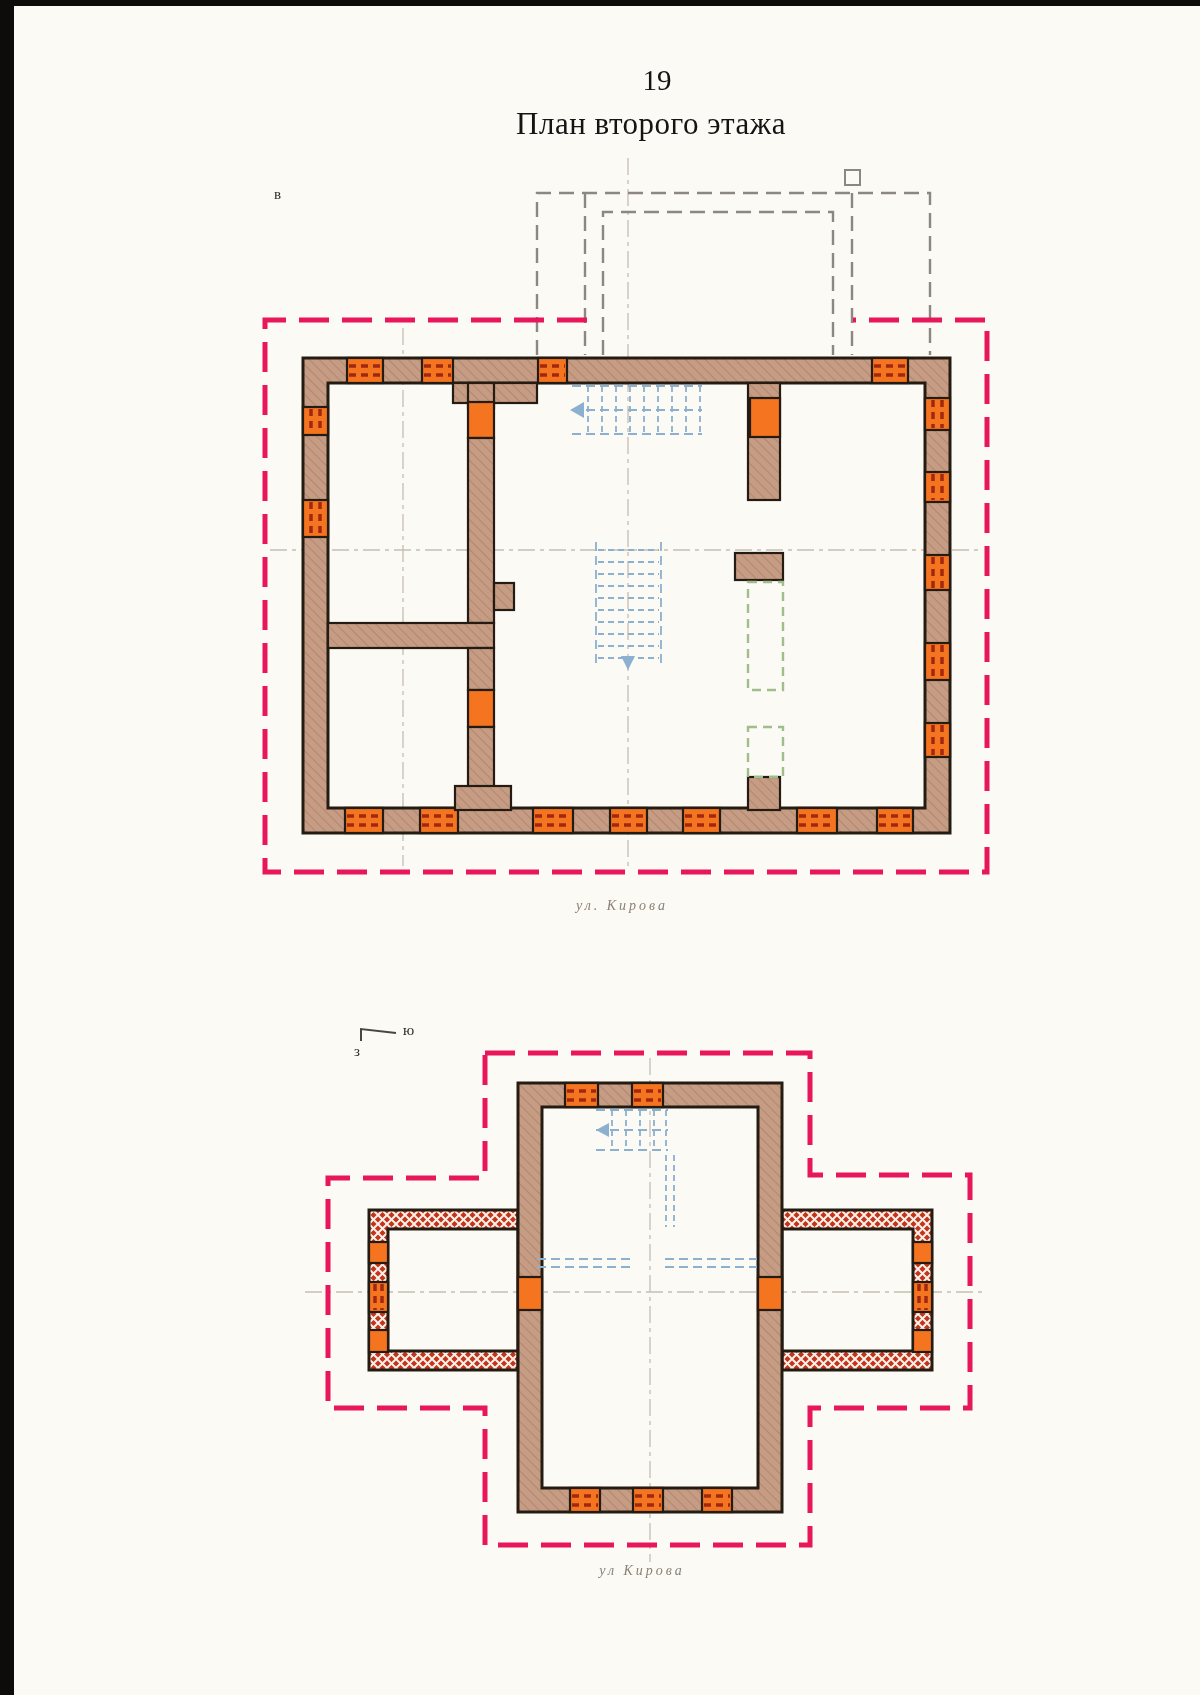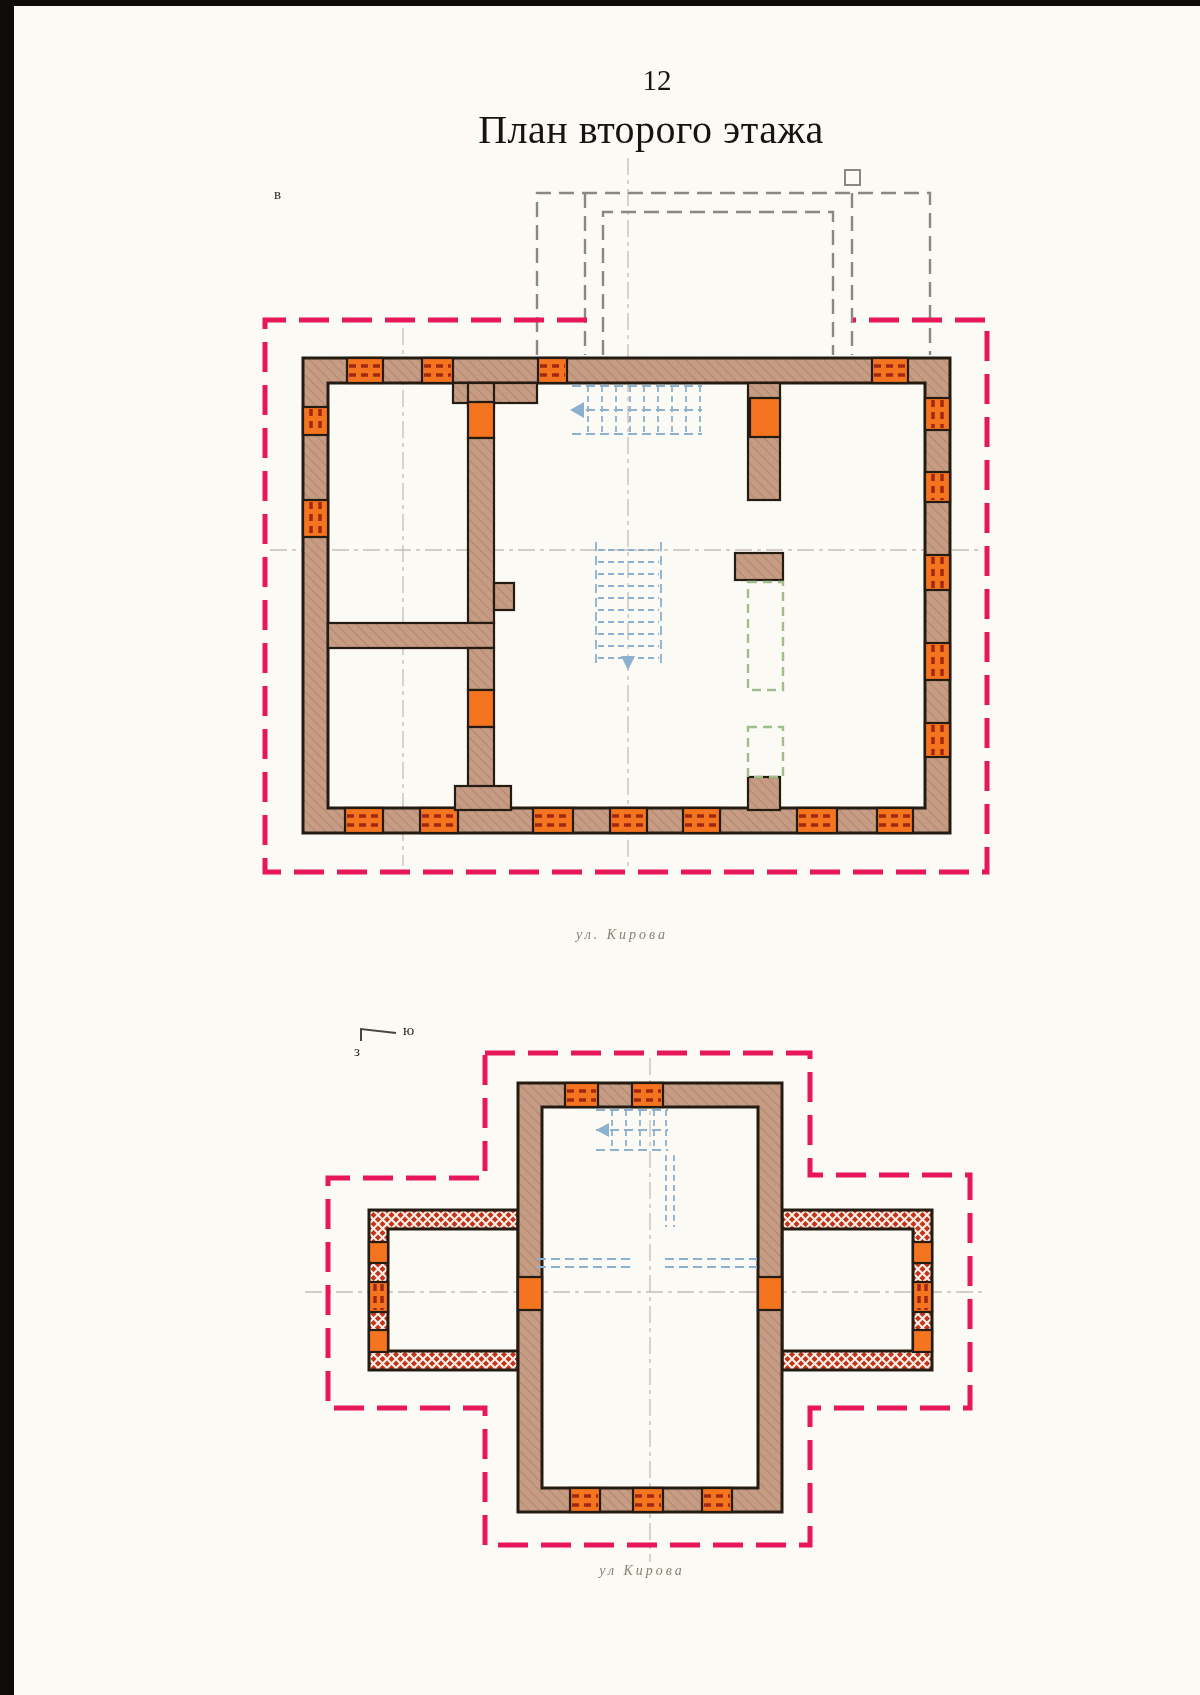--- a/index.html
+++ b/index.html
@@ -9,25 +9,25 @@
     --stairs_blue:#8cb0cf; --green_dash:#9fbe8b; --masonry_red:#c5331b;
     --street_text:#8b8175; --page_edge_black:#0e0c0a; --paper:#fcfaf5; --title_text:#151412;
   }
   html,body{margin:0;padding:0;}
   body{background:#777;font-family:"Liberation Serif",serif;}
   .page{position:relative;width:1200px;height:1695px;background:var(--paper);overflow:hidden;}
   .edge-left{position:absolute;left:0;top:0;width:14px;height:1695px;background:var(--page_edge_black);}
   .edge-top{position:absolute;left:0;top:0;width:1200px;height:6px;background:var(--page_edge_black);}
   .txt{position:absolute;color:var(--title_text);white-space:nowrap;}
   .page-number{left:657px;top:64px;transform:translateX(-50%);font-size:29px;}
-  .plan-title{transform:translateX(-50%);font-size:40px;letter-spacing:.5px;}
+  .plan-title{transform:translateX(-50%);font-size:31px;letter-spacing:.5px;}
   .title-1{left:651px;top:106px;}
   .title-2{left:655px;top:956px;}
   .street{transform:translateX(-50%);font-size:14px;font-style:italic;letter-spacing:3px;color:var(--street_text);}
-  .street-1{left:622px;top:927px;}
+  .street-1{left:622px;top:898px;}
   .street-2{left:642px;top:1563px;}
   .compass{font-size:15px;color:#2e2a24;}
   .compass-e1{left:274px;top:186px;}
   .compass-s2{left:403px;top:1022px;}
   .compass-w2{left:354px;top:1043px;}
   svg{position:absolute;}
   .band{fill:url(#tanHatch);stroke:var(--outline);stroke-width:3;fill-rule:evenodd;}
   .band2{fill:url(#tanHatchB);stroke:var(--outline);stroke-width:3;fill-rule:evenodd;}
   .redband{fill:url(#redHatchB);stroke:var(--outline);stroke-width:3;fill-rule:evenodd;}
   .iwall{fill:url(#tanHatch);stroke:var(--outline);stroke-width:2.2;}
@@ -43,21 +43,21 @@
   .green{stroke:var(--green_dash);stroke-width:2.4;fill:none;stroke-dasharray:9 6;}
   .cline{stroke:#4a4540;stroke-width:2;fill:none;}
 </style>
 </head>
 <body>
 
 <div class="page">
   <div class="edge-left"></div>
   <div class="edge-top"></div>
 
-  <div class="txt page-number">12</div>
+  <div class="txt page-number">19</div>
   <div class="txt plan-title title-1">План второго этажа</div>
   <div class="txt compass compass-e1">в</div>
 
   <svg style="left:240px;top:150px;" width="770" height="780" viewBox="240 150 770 780">
     <defs>
       <pattern id="tanHatch" patternUnits="userSpaceOnUse" width="7" height="7" patternTransform="rotate(45)">
         <rect width="7" height="7" fill="var(--wall_fill)"></rect>
         <line x1="0" y1="0" x2="7" y2="0" stroke="var(--wall_hatch)" stroke-width="2.2"></line>
       </pattern>
     </defs>

